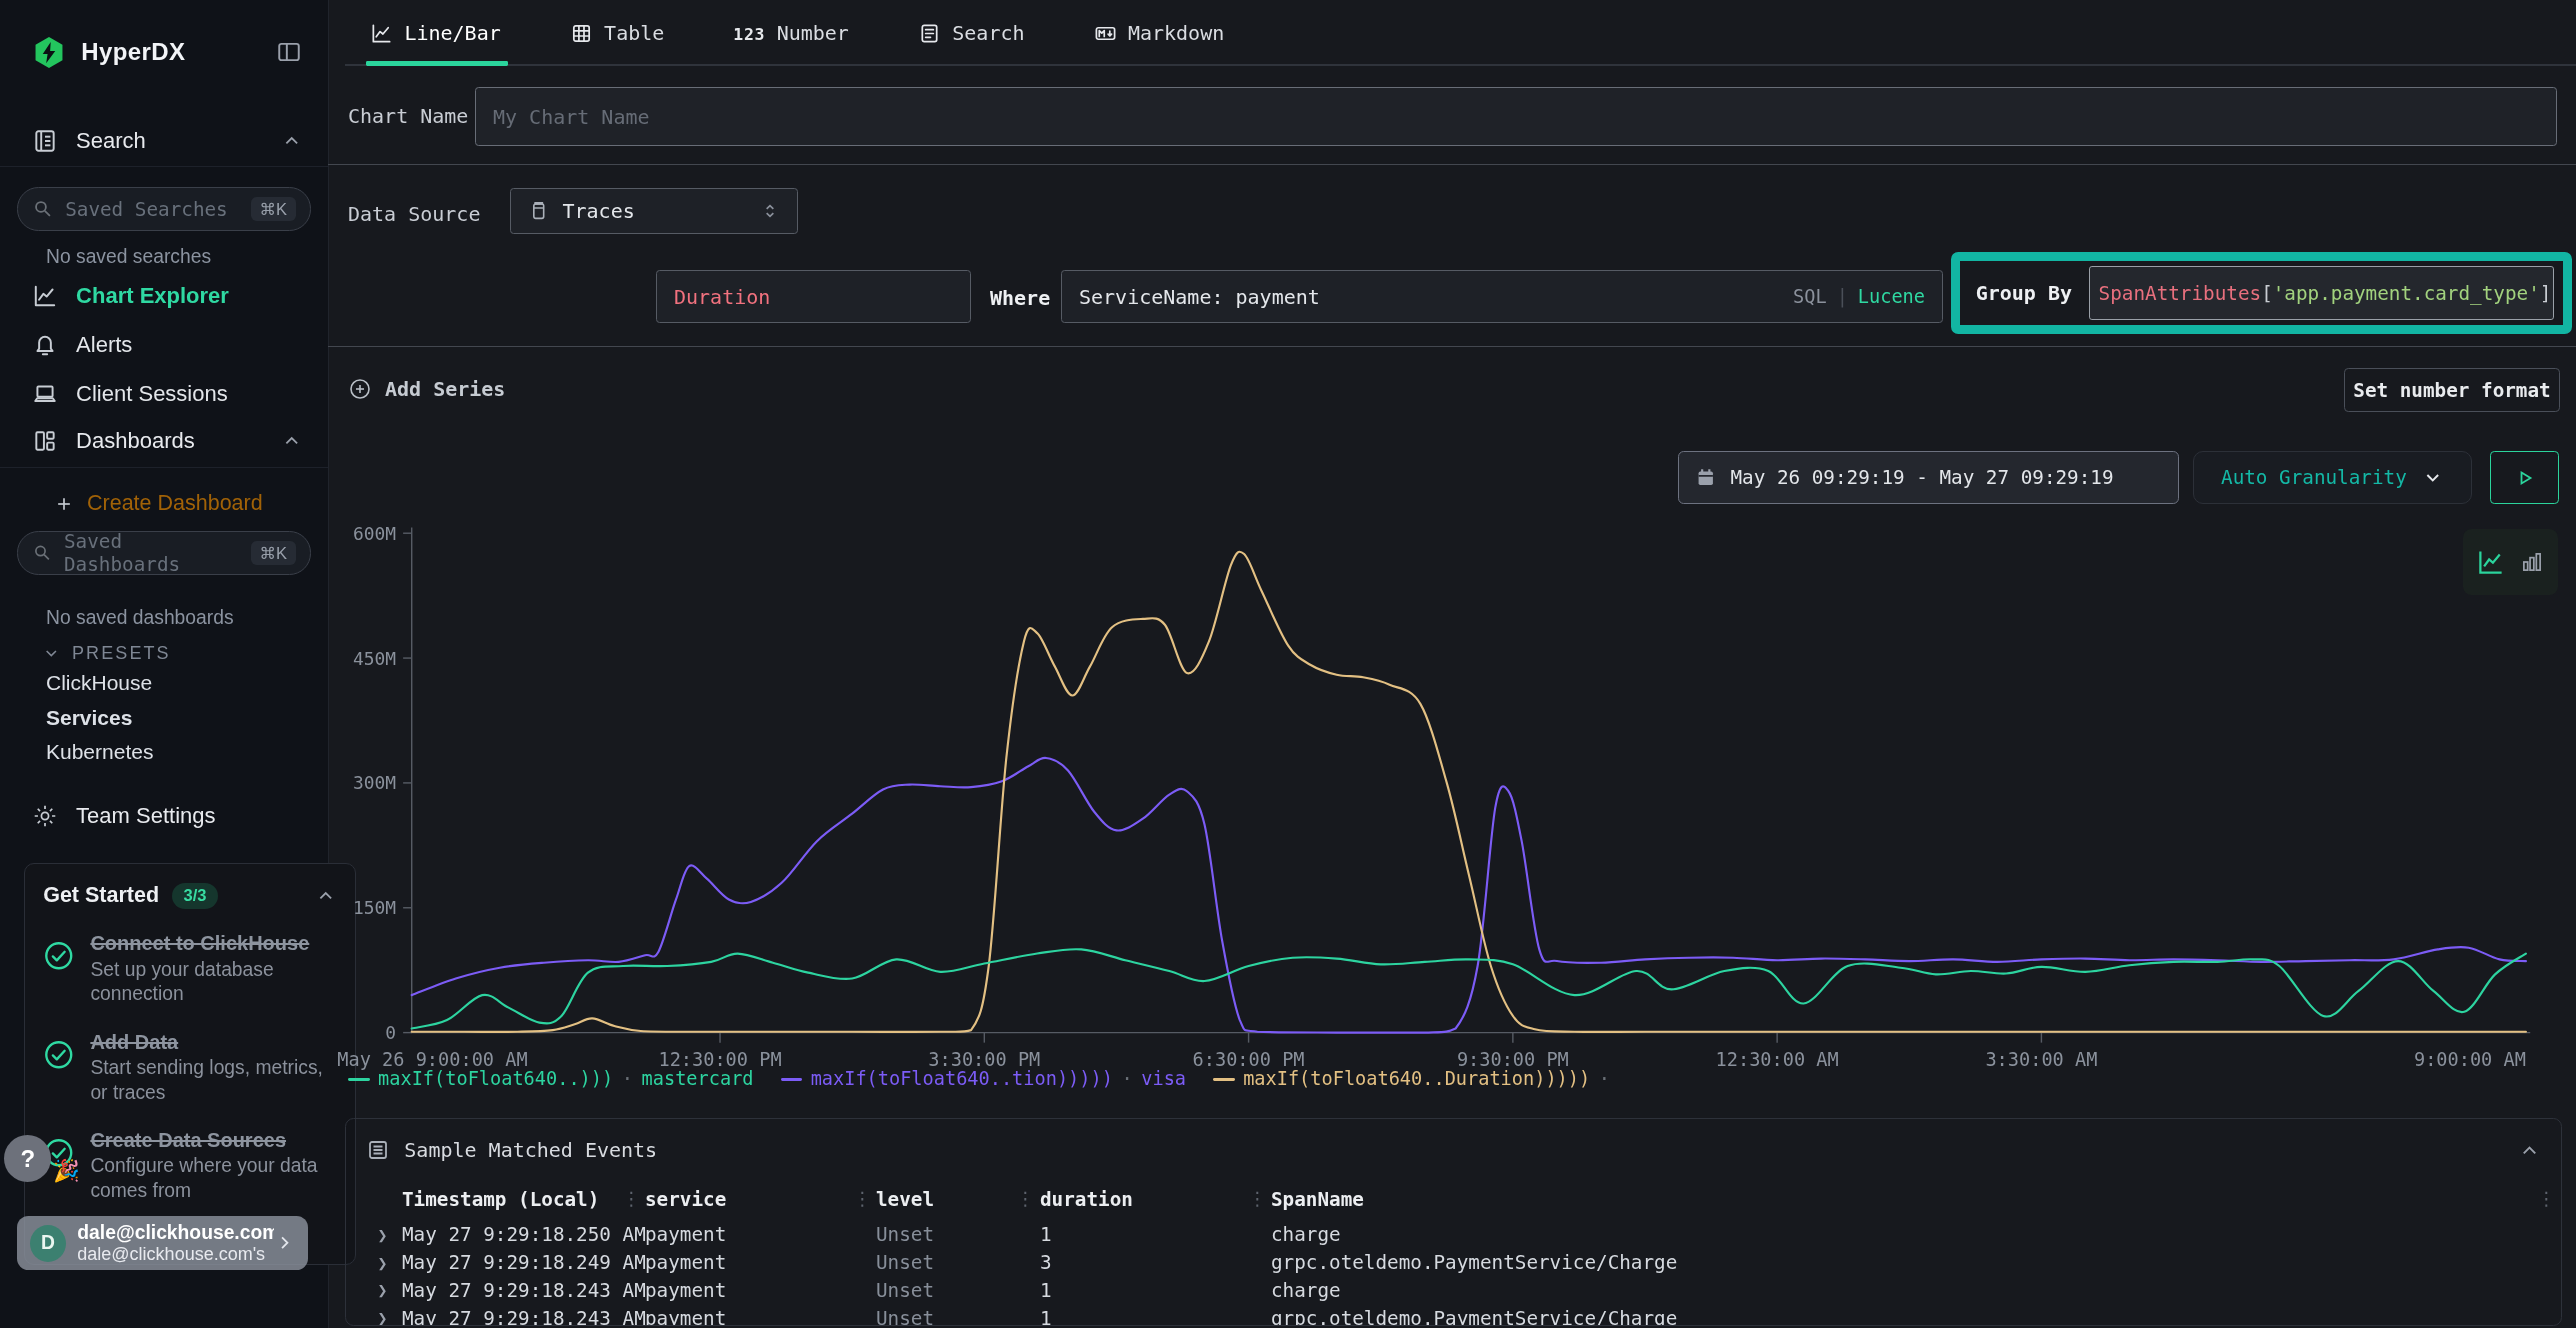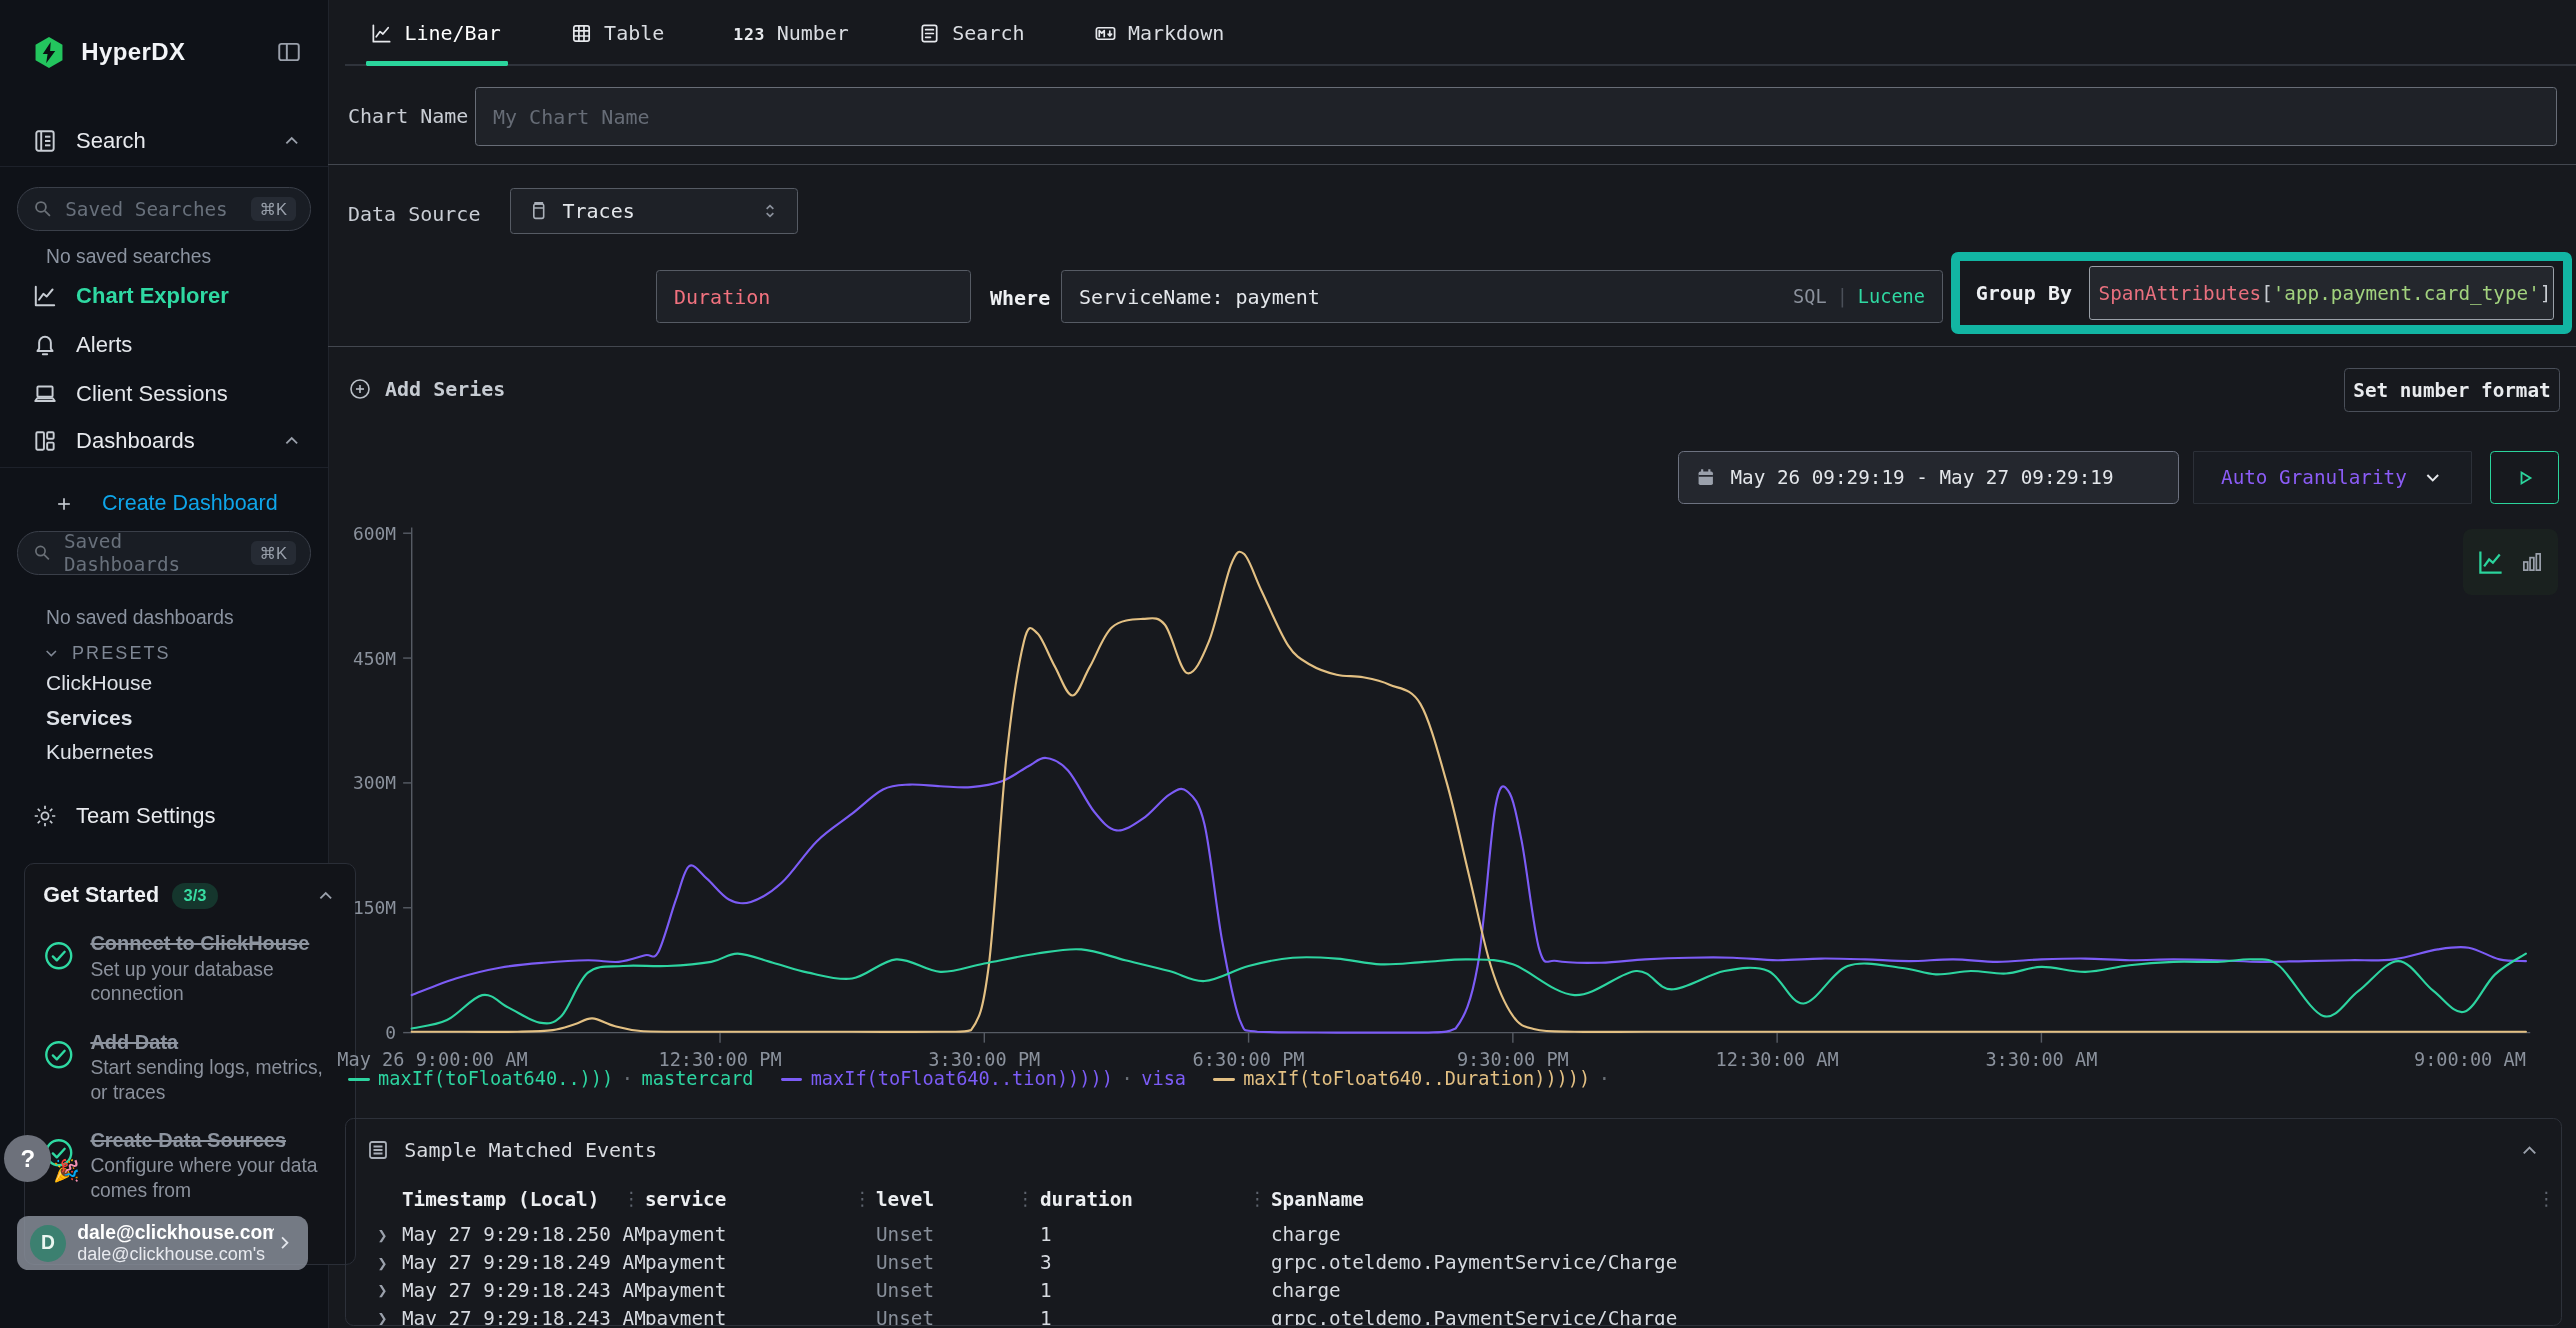--- a/index.html
+++ b/index.html
@@ -70,21 +70,21 @@
   .gb-input{margin-left:17px;margin-right:8.6px;flex:1;height:52px;background:#24272d;border:1.4px solid #9aa0a8;border-radius:2.9px;display:flex;align-items:center;padding:0 8.6px;font-size:19.3px;white-space:nowrap;overflow:hidden;}
   .code-fn{color:#e8707e;}
   .code-br{color:#c8ccd2;}
   .code-str{color:#a2d27e;}
   .pink{color:#f2727f;}
 
   .add-series{position:absolute;left:20px;top:369px;height:40px;display:flex;align-items:center;gap:13px;color:#c6cbd2;font-size:20px;font-weight:600;cursor:pointer;}
   .btn-outline{position:absolute;border:1.4px solid #4a4f59;border-radius:4.3px;background:transparent;color:#e9ebee;font-size:19.3px;font-weight:600;display:flex;align-items:center;justify-content:center;font-family:inherit;}
   .date-inp{position:absolute;left:1350px;top:451px;width:501px;height:53px;background:#24272e;border:1.4px solid #6d7280;border-radius:5.7px;display:flex;align-items:center;gap:14.3px;padding:0 15.7px;box-sizing:border-box;font-size:19.3px;color:#e3e6ea;}
   .date-inp .cal{color:#9aa0ab;}
-  .gran-sel{position:absolute;left:1865px;top:451px;width:279px;height:53px;background:#191c22;border:1.4px solid #2c3038;border-radius:1px;display:flex;align-items:center;justify-content:center;gap:15.7px;font-size:19.3px;color:#8b5cf6;box-sizing:border-box;}
+  .gran-sel{position:absolute;left:1865px;top:451px;width:279px;height:53px;background:#191c22;border:1.4px solid #2c3038;border-radius:10px;display:flex;align-items:center;justify-content:center;gap:15.7px;font-size:19.3px;color:#14b8a6;box-sizing:border-box;}
   .play-btn{position:absolute;left:2162px;top:451px;width:69px;height:53px;border:1.4px solid #2bd49c;border-radius:4.3px;display:flex;align-items:center;justify-content:center;color:#2bd49c;box-sizing:border-box;background:transparent;}
   .ctype-toggle{position:absolute;left:2135px;top:529px;width:95px;height:66px;border-radius:8.6px;background:#1a211f;display:flex;align-items:center;justify-content:center;gap:13px;}
   .ctype-toggle .line-ic{color:#2bd49c;}
   .ctype-toggle .bar-ic{color:#9aa0ab;}
 
   #chart-svg{position:absolute;left:0;top:501px;}
   .legend{position:absolute;left:20px;top:1068px;display:flex;align-items:center;gap:27px;font-size:18.6px;white-space:nowrap;}
   .leg-dash{display:inline-block;width:21.5px;height:2.9px;border-radius:1.4px;vertical-align:middle;margin-right:8.6px;}
   .leg-sep{color:#6a7077;margin:0 8.6px;}
 
@@ -287,21 +287,21 @@
         </svg>
       <span>Dashboards</span>
       <span class="chev">
           <svg class="ic" width="21.5" height="21.5" fill="none" stroke="currentColor" stroke-width="2" viewBox="0 0 30 30">
             <use href="#i-chev-up"></use>
           </svg>
         </span>
     </div>
     <div class="side-div" style="top:467px"></div>
 
-    <div class="row-flex" style="position:absolute;left:54px;top:485px;height:37px;gap:28px;font-size:21.5px;color:#0ea5e9;">
+    <div class="row-flex" style="position:absolute;left:54px;top:485px;height:37px;gap:13px;font-size:21.5px;color:#a16207;">
       <svg class="ic" width="20" height="20" fill="none" stroke="#c6cbd2" stroke-width="2" viewBox="0 0 28 28">
           <use href="#i-plus"></use>
         </svg>
       <span>Create Dashboard</span>
     </div>
 
     <div class="pill" style="top:531px">
       <svg class="ic" width="21.5" height="21.5" fill="none" stroke="#6a7077" stroke-width="2" viewBox="0 0 28.0938 30">
           <use href="#i-mag"></use>
         </svg>

